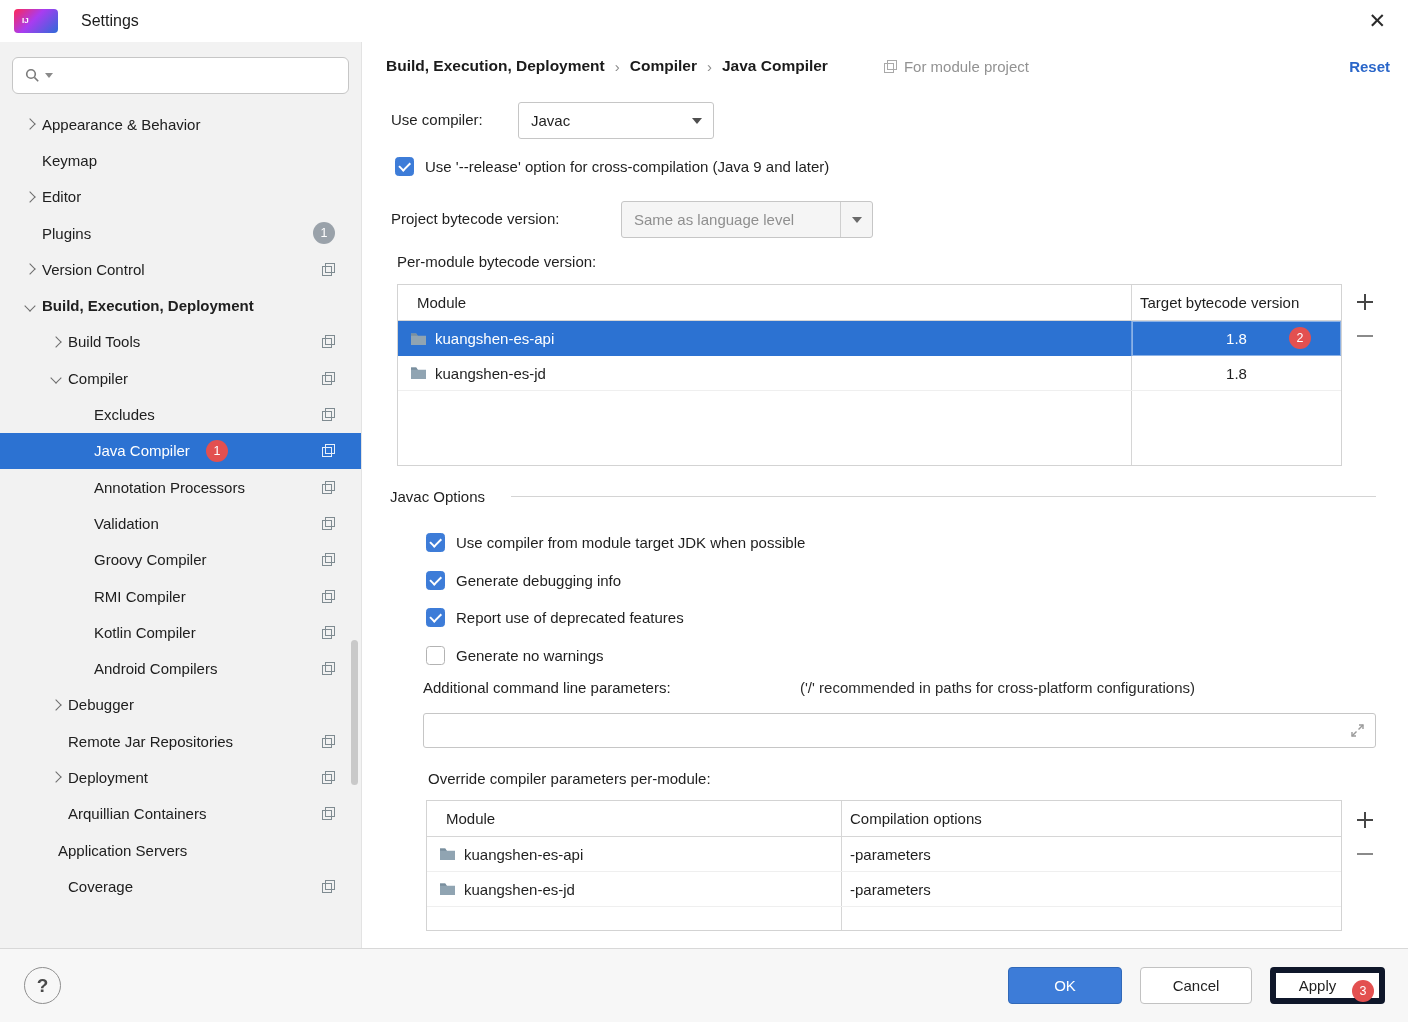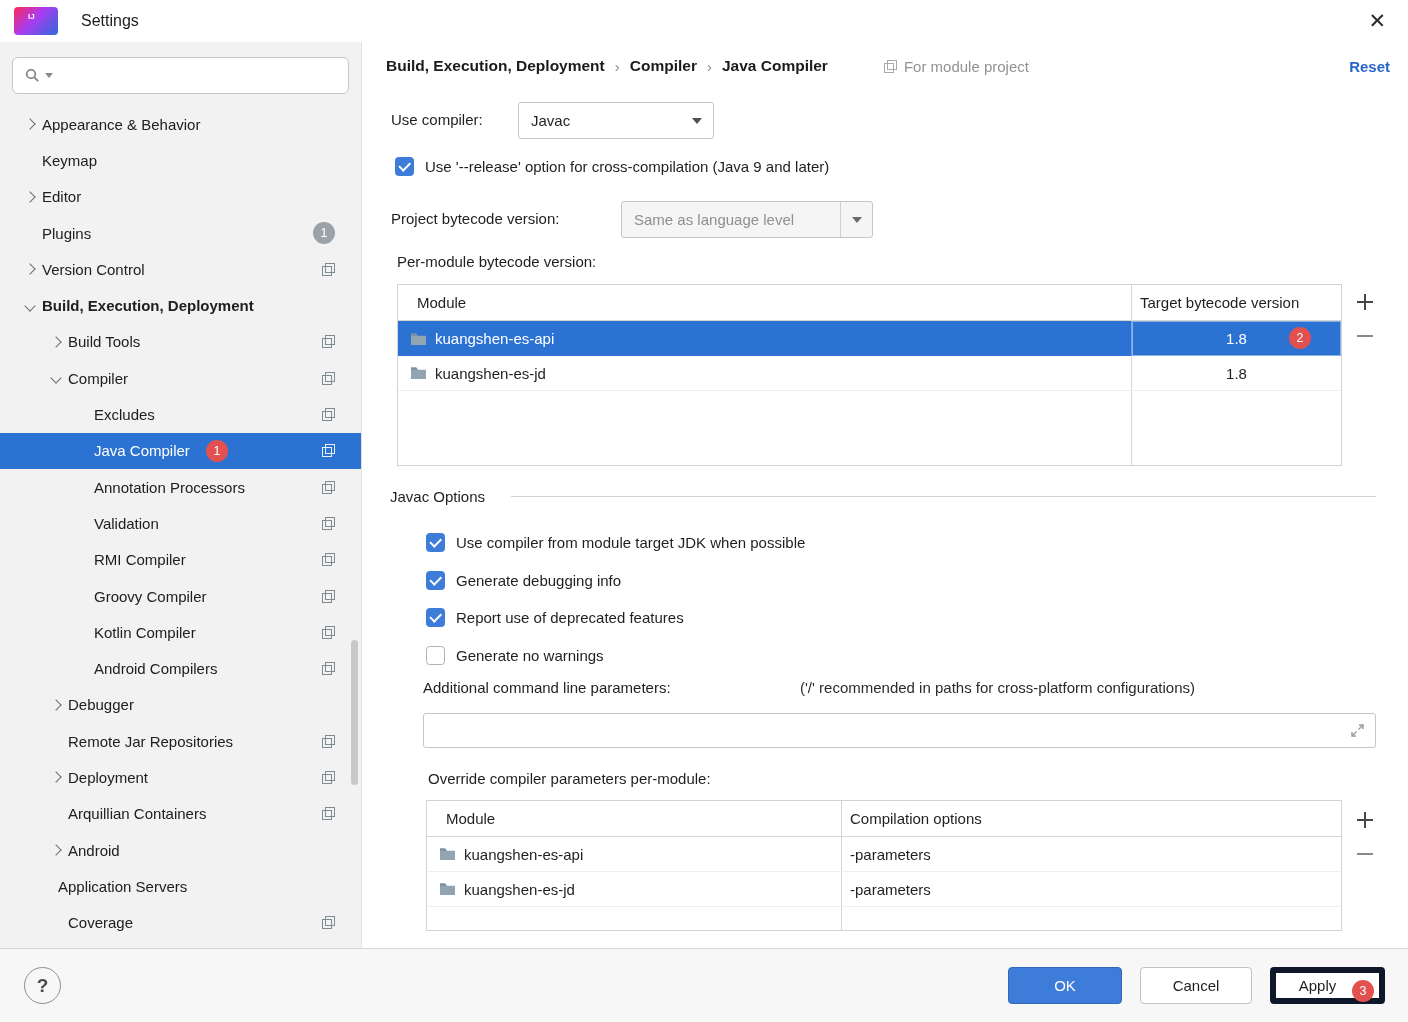--- a/index.html
+++ b/index.html
@@ -7,21 +7,21 @@
   body {
     font-family: "Liberation Sans", "DejaVu Sans", sans-serif;
     font-size: 15px; color:#1f1f1f; background:#fff; position:relative;
   }
 
   
   .titlebar { position:absolute; top:0; left:0; right:0; height:42px; background:#fff;
               display:flex; align-items:center; padding:0 14px; }
   .app-logo { width:44px; height:24px; border-radius:4px; flex:0 0 auto;
               background:linear-gradient(135deg,#fe2857 0%,#a93cf0 45%,#2e6bd8 100%);
-              color:#fff; font-size:8px; font-weight:700; display:flex; align-items:flex-end; padding:14px; }
+              color:#fff; font-size:8px; font-weight:700; display:flex; align-items:flex-end; padding:8px; }
   .win-title { margin-left:23px; font-size:16px; color:#1c1c1c; }
   .close-x { position:absolute; right:22px; top:8px; font-size:21px; color:#2b2b2b; cursor:pointer; line-height:26px; }
 
   
   .sidebar { position:absolute; left:0; top:42px; width:362px; bottom:74px;
              background:#f2f2f2; border-right:1px solid #e3e3e3; overflow:hidden; }
   .searchbox { position:absolute; top:15px; left:12px; width:337px; height:37px;
                background:#fff; border:1px solid #c6c6c6; border-radius:6px;
                display:flex; align-items:center; padding:0 12px; gap:5px; }
   .searchbox input { border:none; outline:none; flex:1; font-size:15px; font-family:inherit; background:transparent; }
@@ -243,31 +243,31 @@
         <span class="tlabel">Validation</span>
         <span class="copy-ic">
           <svg width="13" height="13" viewBox="0 0 13 13">
             <rect x="3.5" y="0.5" width="9" height="9" fill="none" stroke="currentColor"></rect>
             <rect x="0.5" y="3.5" width="9" height="9" fill="none" stroke="currentColor"></rect>
           </svg>
         </span>
       </div>
       <div class="tree-row" style="padding-left: 72px;">
         <span class="chev none"></span>
+        <span class="tlabel">Groovy Compiler</span>
+        <span class="copy-ic">
+          <svg width="13" height="13" viewBox="0 0 13 13">
+            <rect x="3.5" y="0.5" width="9" height="9" fill="none" stroke="currentColor"></rect>
+            <rect x="0.5" y="3.5" width="9" height="9" fill="none" stroke="currentColor"></rect>
+          </svg>
+        </span>
+      </div>
+      <div class="tree-row" style="padding-left: 72px;">
+        <span class="chev none"></span>
         <span class="tlabel">RMI Compiler</span>
-        <span class="copy-ic">
-          <svg width="13" height="13" viewBox="0 0 13 13">
-            <rect x="3.5" y="0.5" width="9" height="9" fill="none" stroke="currentColor"></rect>
-            <rect x="0.5" y="3.5" width="9" height="9" fill="none" stroke="currentColor"></rect>
-          </svg>
-        </span>
-      </div>
-      <div class="tree-row" style="padding-left: 72px;">
-        <span class="chev none"></span>
-        <span class="tlabel">Groovy Compiler</span>
         <span class="copy-ic">
           <svg width="13" height="13" viewBox="0 0 13 13">
             <rect x="3.5" y="0.5" width="9" height="9" fill="none" stroke="currentColor"></rect>
             <rect x="0.5" y="3.5" width="9" height="9" fill="none" stroke="currentColor"></rect>
           </svg>
         </span>
       </div>
       <div class="tree-row" style="padding-left: 72px;">
         <span class="chev none"></span>
         <span class="tlabel">Kotlin Compiler</span>
@@ -314,24 +314,20 @@
       </div>
       <div class="tree-row" style="padding-left: 46px;">
         <span class="chev none"></span>
         <span class="tlabel">Arquillian Containers</span>
         <span class="copy-ic">
           <svg width="13" height="13" viewBox="0 0 13 13">
             <rect x="3.5" y="0.5" width="9" height="9" fill="none" stroke="currentColor"></rect>
             <rect x="0.5" y="3.5" width="9" height="9" fill="none" stroke="currentColor"></rect>
           </svg>
         </span>
-      </div>
-      <div class="tree-row" style="padding-left: 46px;">
-        <span class="chev right"></span>
-        <span class="tlabel">Android</span>
       </div>
       <div class="tree-row" style="padding-left: 36px;">
         <span class="chev none"></span>
         <span class="tlabel">Application Servers</span>
       </div>
       <div class="tree-row" style="padding-left: 46px;">
         <span class="chev none"></span>
         <span class="tlabel">Coverage</span>
         <span class="copy-ic">
           <svg width="13" height="13" viewBox="0 0 13 13">

